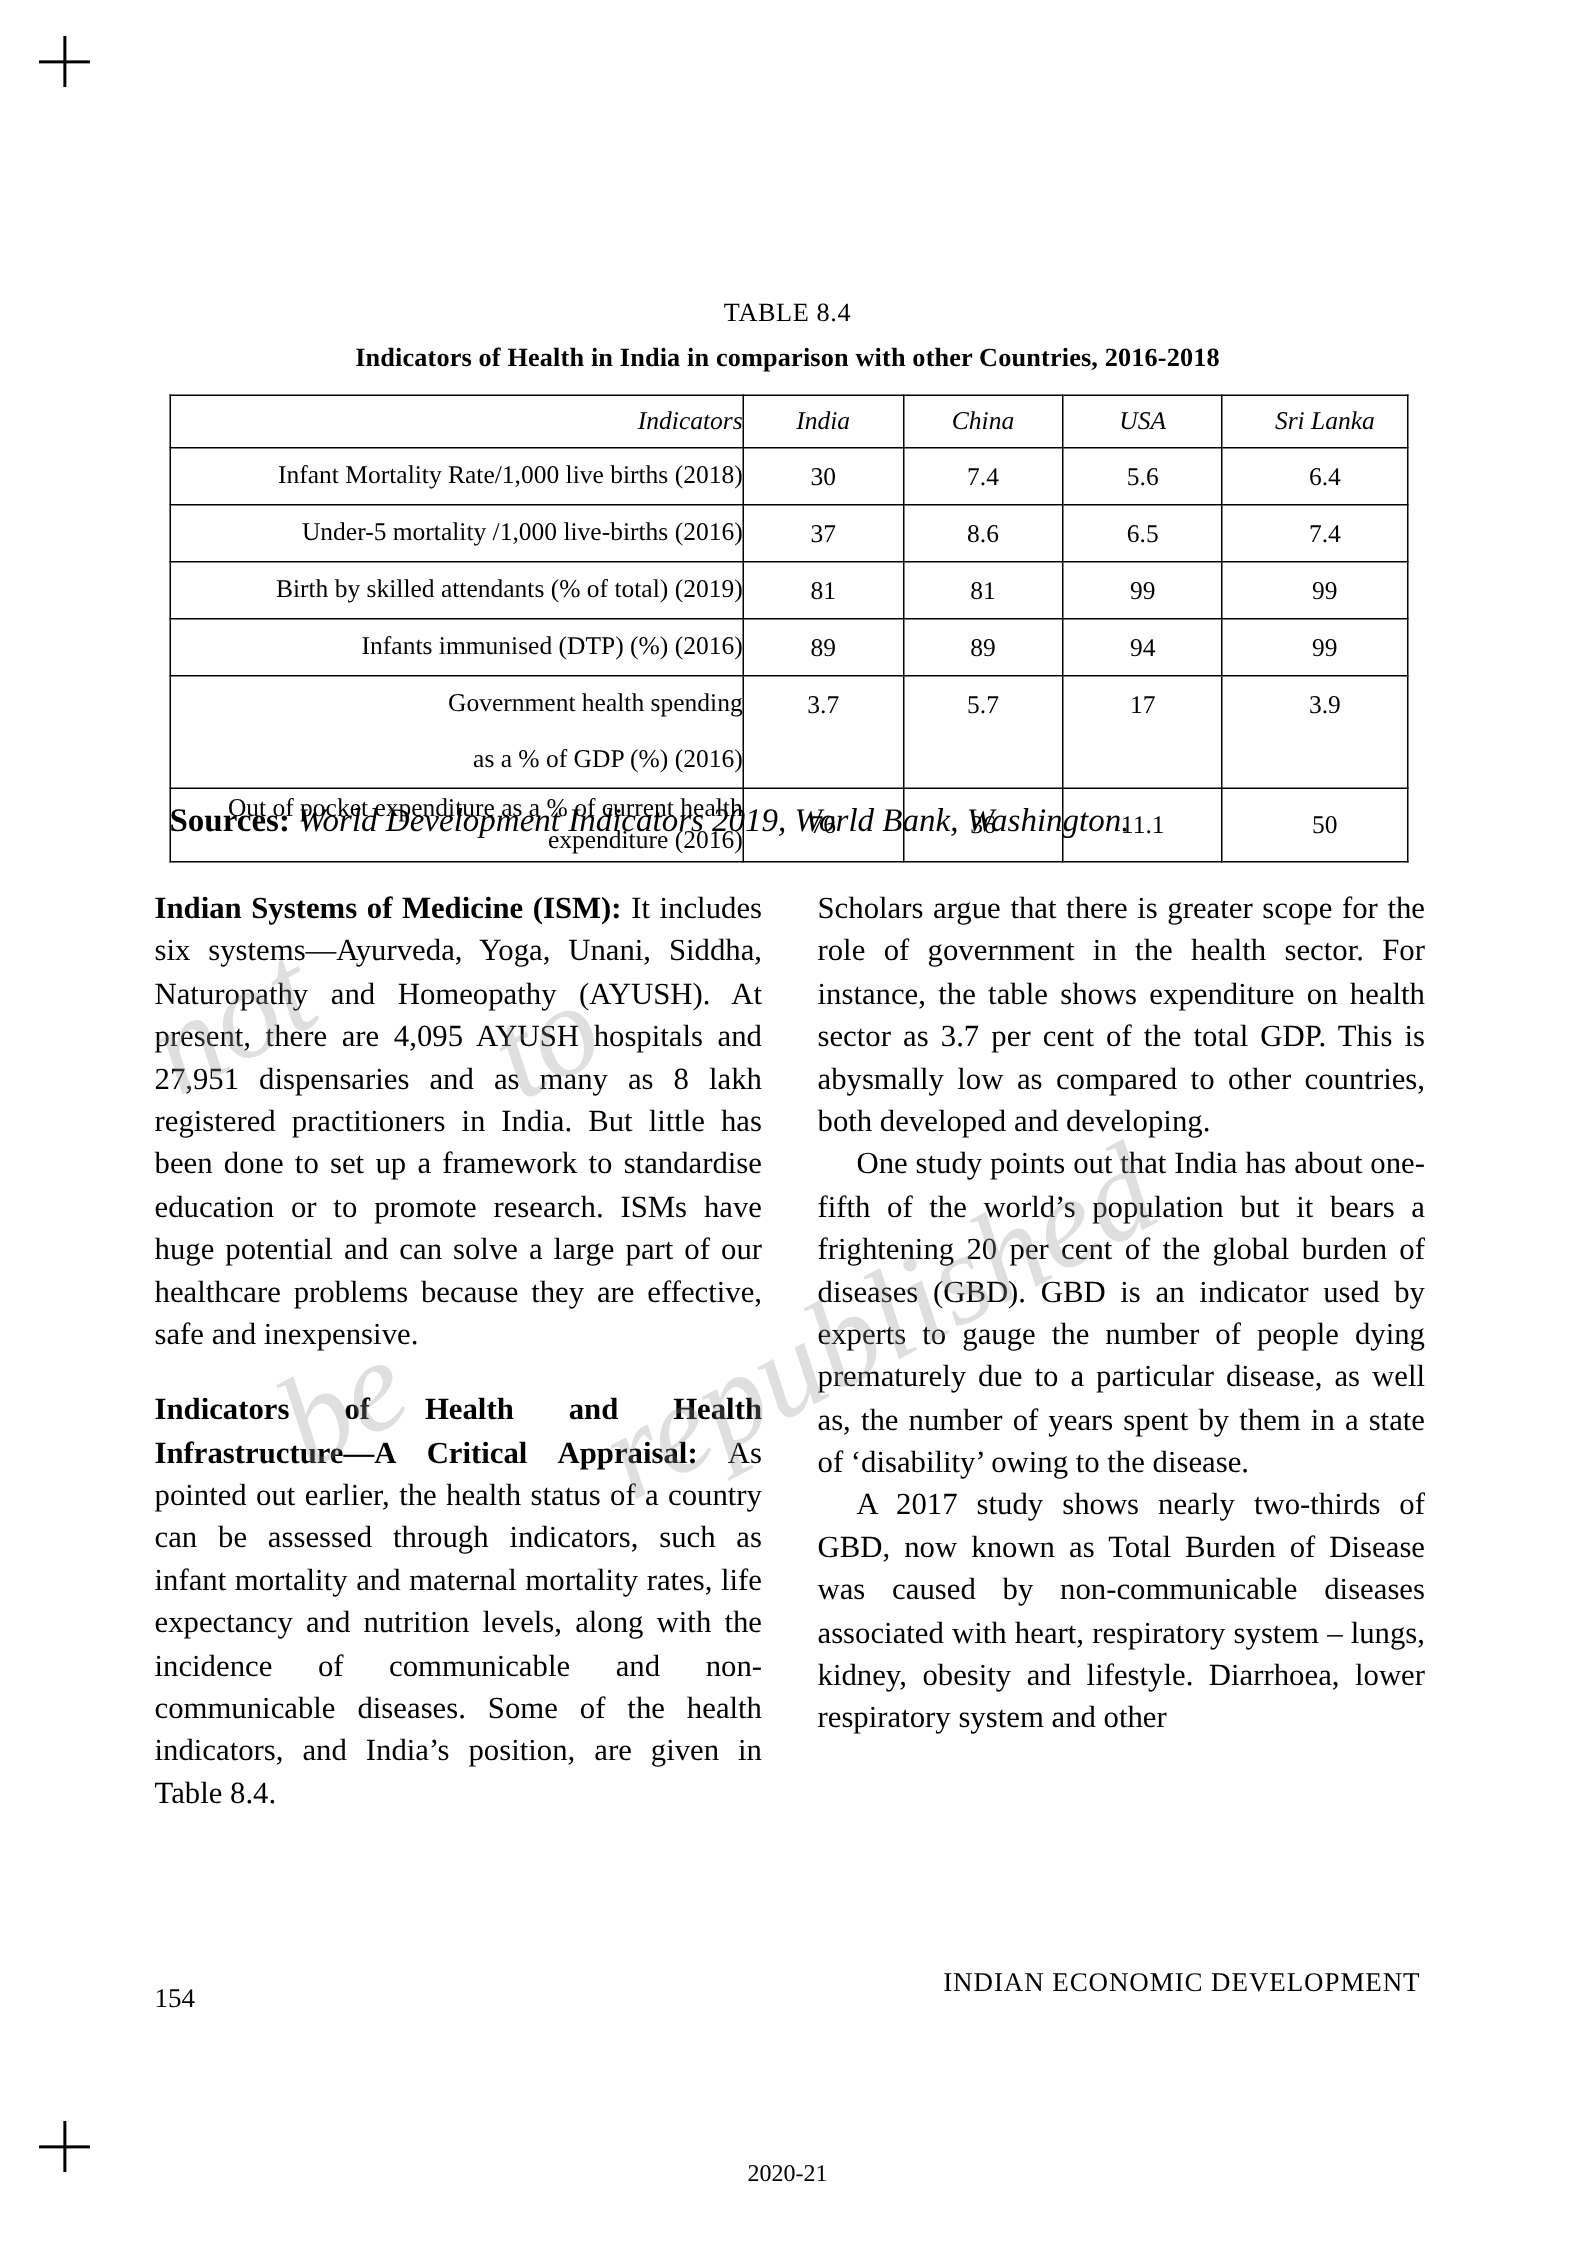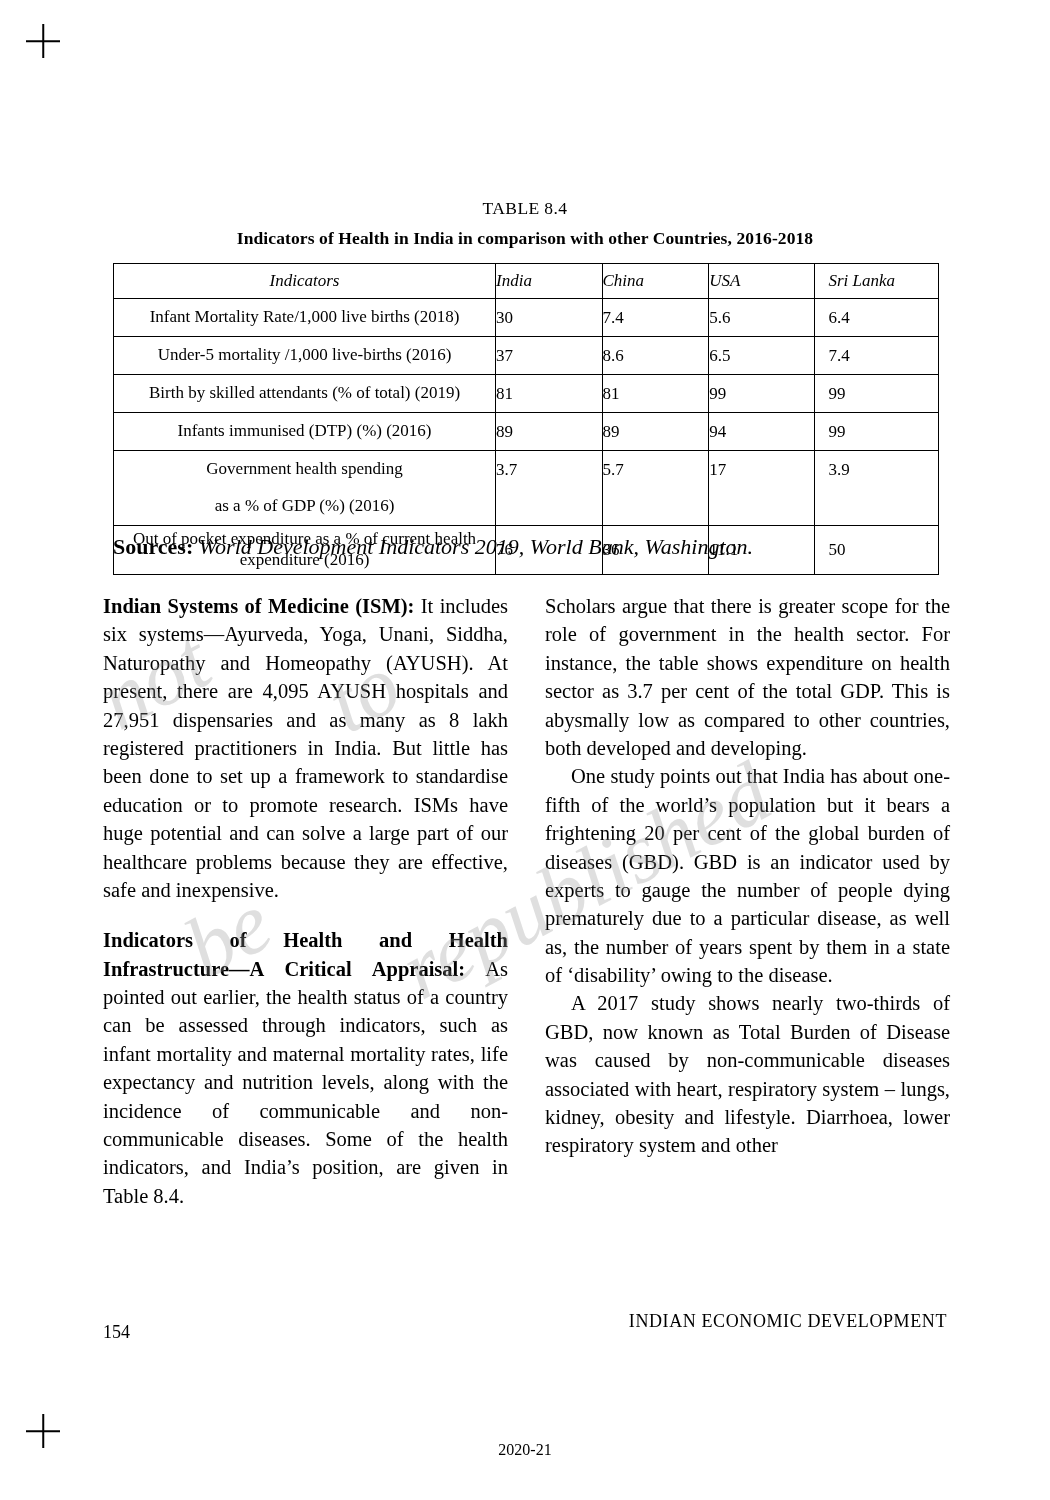--- a/index.html
+++ b/index.html
@@ -92,27 +92,27 @@
   table.data td, table.data th {
     border: 1.6px solid #000;
     padding: 0;
     font-weight: normal;
   }
   table.data thead td {
     font-style: italic;
     height: 34px;
   }
   td.ind {
-    text-align: center;
+    text-align: right;
     padding-left: 8px;
     width: 392px;
     line-height: 1.22;
   }
   td.num {
-    text-align: left;
+    text-align: center;
     width: 108px;
   }
   td.num.wide { width: 112px; padding-left: 13px; }
   tbody td { height: 37px; }
   tbody tr.tall td { height: 48px; }
   .nb-top { border-top: none !important; }
   .nb-bottom { border-bottom: none !important; }
 
   .sources {
     position: absolute;

